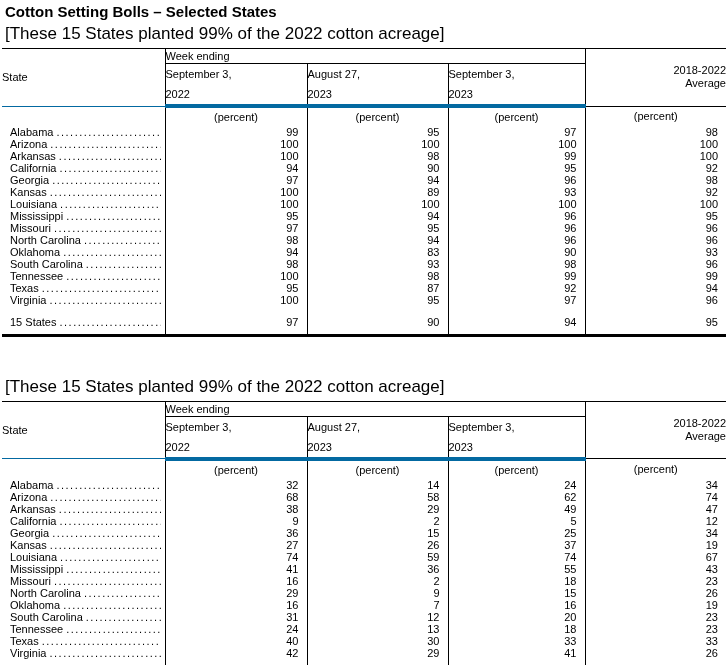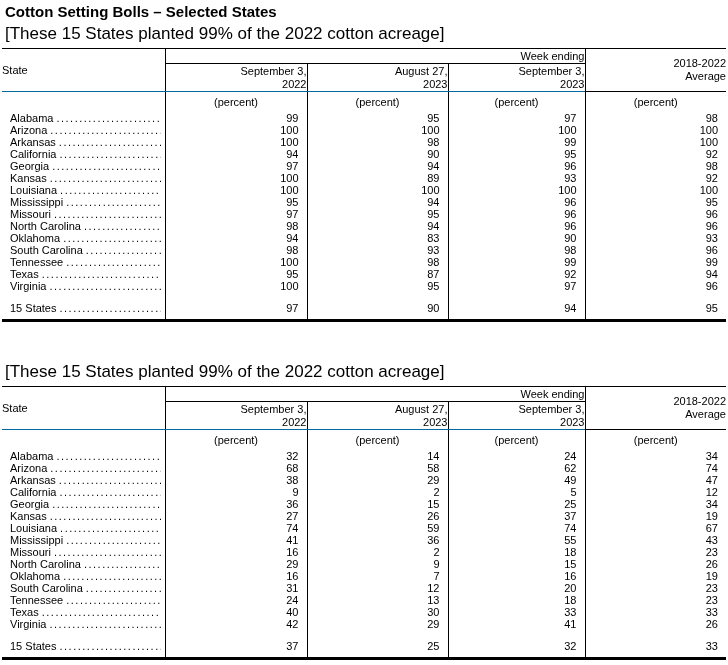--- a/index.html
+++ b/index.html
@@ -27,25 +27,25 @@
   col.c2 { width: 141px; }
   col.c3 { width: 137px; }
   col.c4 { width: 141px; }
 
   th, td { padding: 0; font-weight: normal; }
   .bL { border-left: 1px solid #000; }
 
   tr.r-group { height: 15px; }
   tr.r-dates { height: 28px; }
   .h-state { text-align: left; border-bottom: 1px solid #0369a1; vertical-align: middle; }
-  .h-week  { text-align: right; border-bottom: 1px solid #000; vertical-align: middle; }
+  .h-week  { text-align: left; border-bottom: 1px solid #000; vertical-align: middle; }
   .h-avg   { text-align: right; border-bottom: 1px solid #000; vertical-align: middle;
              white-space: pre-line; line-height: 13px; margin-top: 28px; }
-  .h-date  { text-align: right; border-bottom: 1px solid #0369a1; vertical-align: middle;
-             white-space: pre-line; line-height: 13px; }
+  .h-date  { text-align: left; border-bottom: 4px solid #0369a1; vertical-align: middle;
+             white-space: pre-line; line-height: 20px; }
 
   tr.r-unit { height: 20px; }
   td.unit { text-align: center; vertical-align: middle; }
 
   tr.r-data { height: 12px; line-height: 12px; }
   td.num { text-align: right; padding-right: 8px; }
 
   .cell-state {
     display: flex; align-items: baseline;
     padding-left: 8px; padding-right: 4px;

